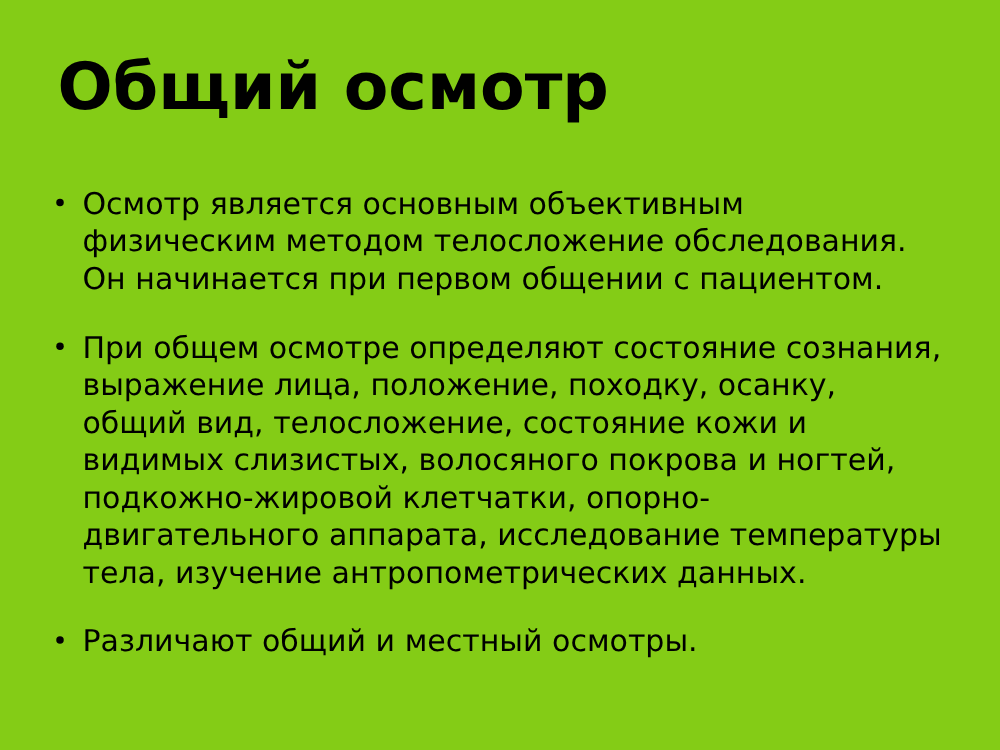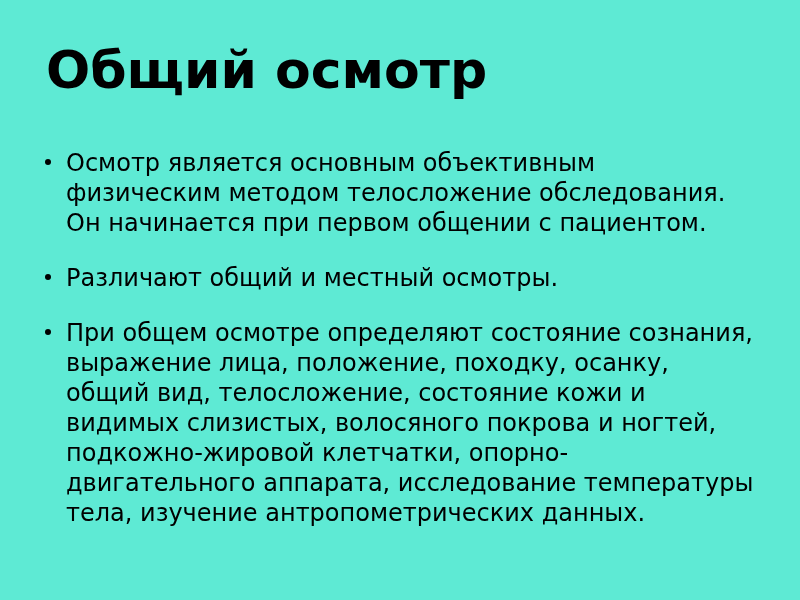--- a/index.html
+++ b/index.html
@@ -11,21 +11,21 @@
     height: 600px;
     background: #ffffff;
     overflow: hidden;
     position: relative;
     font-family: "DejaVu Sans", "Liberation Sans", sans-serif;
     color: #000000;
   }
   .slide {
     position: absolute;
     inset: 0;
-    background: #5eead4;
+    background: #84cc16;
   }
   .slide-title {
     position: absolute;
     left: 46px;
     top: 42px;
     margin: 0;
     font-size: 52px;
     line-height: 56px;
     font-weight: bold;
     letter-spacing: 0px;
@@ -75,23 +75,23 @@
 
   <ul class="bullet-list">
 
     <li class="bullet-item">
       <span class="bullet-marker"></span>
       <span class="bullet-text">Осмотр является основным объективным физическим методом телосложение обследования. Он начинается при первом общении с пациентом.</span>
     </li>
 
     <li class="bullet-item">
       <span class="bullet-marker"></span>
-      <span class="bullet-text">Различают общий и местный осмотры.</span>
+      <span class="bullet-text">При общем осмотре определяют состояние сознания, выражение лица, положение, походку, осанку, общий вид, телосложение, состояние кожи и видимых слизистых, волосяного покрова и ногтей, подкожно-жировой клетчатки, опорно-двигательного аппарата, исследование температуры тела, изучение антропометрических данных.</span>
     </li>
 
     <li class="bullet-item">
       <span class="bullet-marker"></span>
-      <span class="bullet-text">При общем осмотре определяют состояние сознания, выражение лица, положение, походку, осанку, общий вид, телосложение, состояние кожи и видимых слизистых, волосяного покрова и ногтей, подкожно-жировой клетчатки, опорно-двигательного аппарата, исследование температуры тела, изучение антропометрических данных.</span>
+      <span class="bullet-text">Различают общий и местный осмотры.</span>
     </li>
 
   </ul>
 
 </div>
 
 </body></html>

